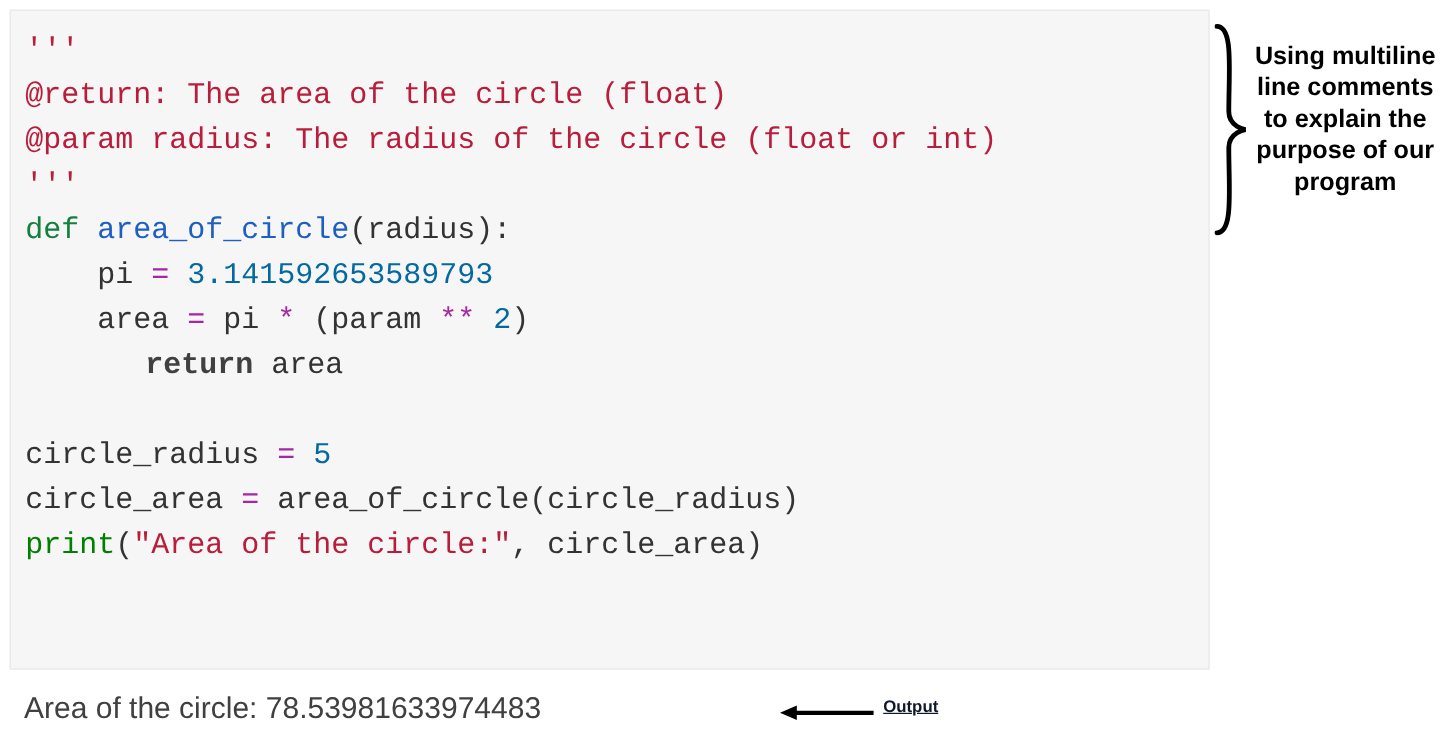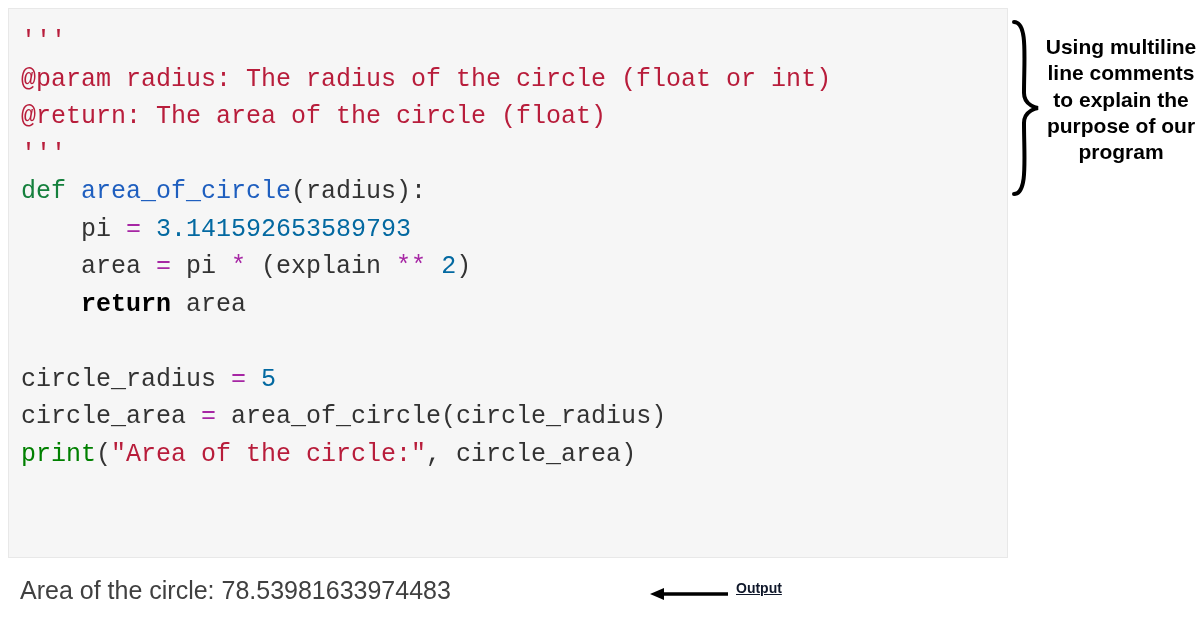--- a/index.html
+++ b/index.html
@@ -18,21 +18,21 @@
       height: 550px;
       background: #f6f6f6;
       border: 1px solid #e8e8e8;
       padding: 14px 12px;
       font-size: 25px;
       line-height: 1.5;
     }
     .line { white-space: pre; color: #333; }
     .docstring { color: #b81d3b; }
     .kw-def { color: #15803d; font-weight: normal; }
-    .kw-return { color: #000000; font-weight: bold; }
+    .kw-return { color: #404040; font-weight: bold; margin-left: 40px; }
     .fn-name { color: #1f5fbf; }
     .fn-call { color: #008000; margin-top: 29px; }
     .paren { color: #333; }
     .op-purple { color: #a626a4; }
     .number { color: #0369a1; }
     .string { color: #b81d3b; }
     .ident { color: #333; }
 
     .output-line {
       position: absolute;
@@ -80,26 +80,26 @@
       font-weight: bold;
       color: #0f172a;
       text-decoration: underline;
     }
   </style>
 </head>
 <body>
 
 <div class="code-block">
   <div class="line docstring">'''</div>
+  <div class="line docstring">@return: The area of the circle (float)</div>
   <div class="line docstring">@param radius: The radius of the circle (float or int)</div>
-  <div class="line docstring">@return: The area of the circle (float)</div>
   <div class="line docstring">'''</div>
   <div class="line"><span class="kw-def">def</span> <span class="fn-name">area_of_circle</span><span class="paren">(radius):</span></div>
   <div class="line"><span>    </span><span class="ident">pi </span><span class="op-purple">=</span><span class="number"> 3.141592653589793</span></div>
-  <div class="line"><span>    </span><span class="ident">area </span><span class="op-purple">=</span><span class="ident"> pi </span><span class="op-purple">*</span><span class="ident"> (explain </span><span class="op-purple">**</span><span class="number"> 2</span><span class="paren">)</span></div>
+  <div class="line"><span>    </span><span class="ident">area </span><span class="op-purple">=</span><span class="ident"> pi </span><span class="op-purple">*</span><span class="ident"> (param </span><span class="op-purple">**</span><span class="number"> 2</span><span class="paren">)</span></div>
   <div class="line"><span>    </span><span class="kw-return">return</span><span class="ident"> area</span></div>
   <div class="line">&nbsp;</div>
   <div class="line"><span class="ident">circle_radius </span><span class="op-purple">=</span><span class="number"> 5</span></div>
   <div class="line"><span class="ident">circle_area </span><span class="op-purple">=</span><span class="ident"> area_of_circle</span><span class="paren">(circle_radius)</span></div>
   <div class="line"><span class="fn-call">print</span><span class="paren">(</span><span class="string">"Area of the circle:"</span><span class="paren">, circle_area)</span></div>
 </div>
 
 <div class="output-line">Area of the circle: 78.53981633974483</div>
 
 <svg class="annotation-brace" viewBox="0 0 28 180" preserveAspectRatio="none">

